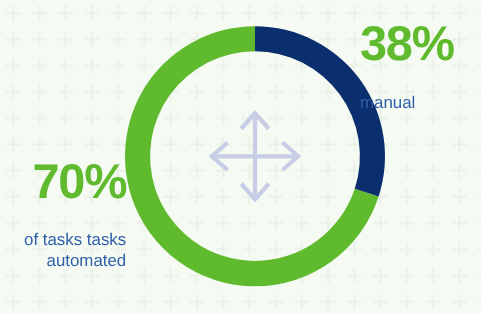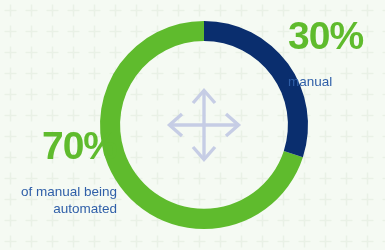--- a/index.html
+++ b/index.html
@@ -64,21 +64,20 @@
     top: 14px;
     width: 95px;
     text-align: left;
   }
 
   #label-automated {
     left: 0px;
     top: 124px;
     width: 101px;
     text-align: right;
-    padding-left: 16px;
   }
 
   .pct {
     display: block;
     font-family: "Liberation Sans", sans-serif;
     font-size: 39px;
     font-weight: bold;
     line-height: 44px;
     letter-spacing: -1px;
     color: #5fbb2d;
@@ -140,22 +139,22 @@
       <line x1="40" y1="5" x2="40" y2="75"></line>
       <line x1="5" y1="40" x2="75" y2="40"></line>
       <polyline points="29,18 40,5.5 51,18"></polyline>
       <polyline points="29,62 40,74.5 51,62"></polyline>
       <polyline points="18,29 5.5,40 18,51"></polyline>
       <polyline points="62,29 74.5,40 62,51"></polyline>
     </g>
   </svg>
 
   <div class="label-block" id="label-manual">
-    <span class="pct">30%</span>
+    <span class="pct">38%</span>
     <span class="caption">manual</span>
   </div>
 
   <div class="label-block" id="label-automated">
     <span class="pct">70%</span>
-    <span class="caption">of manual being automated</span>
+    <span class="caption">of tasks tasks automated</span>
   </div>
 
 </div>
 
 </body></html>

